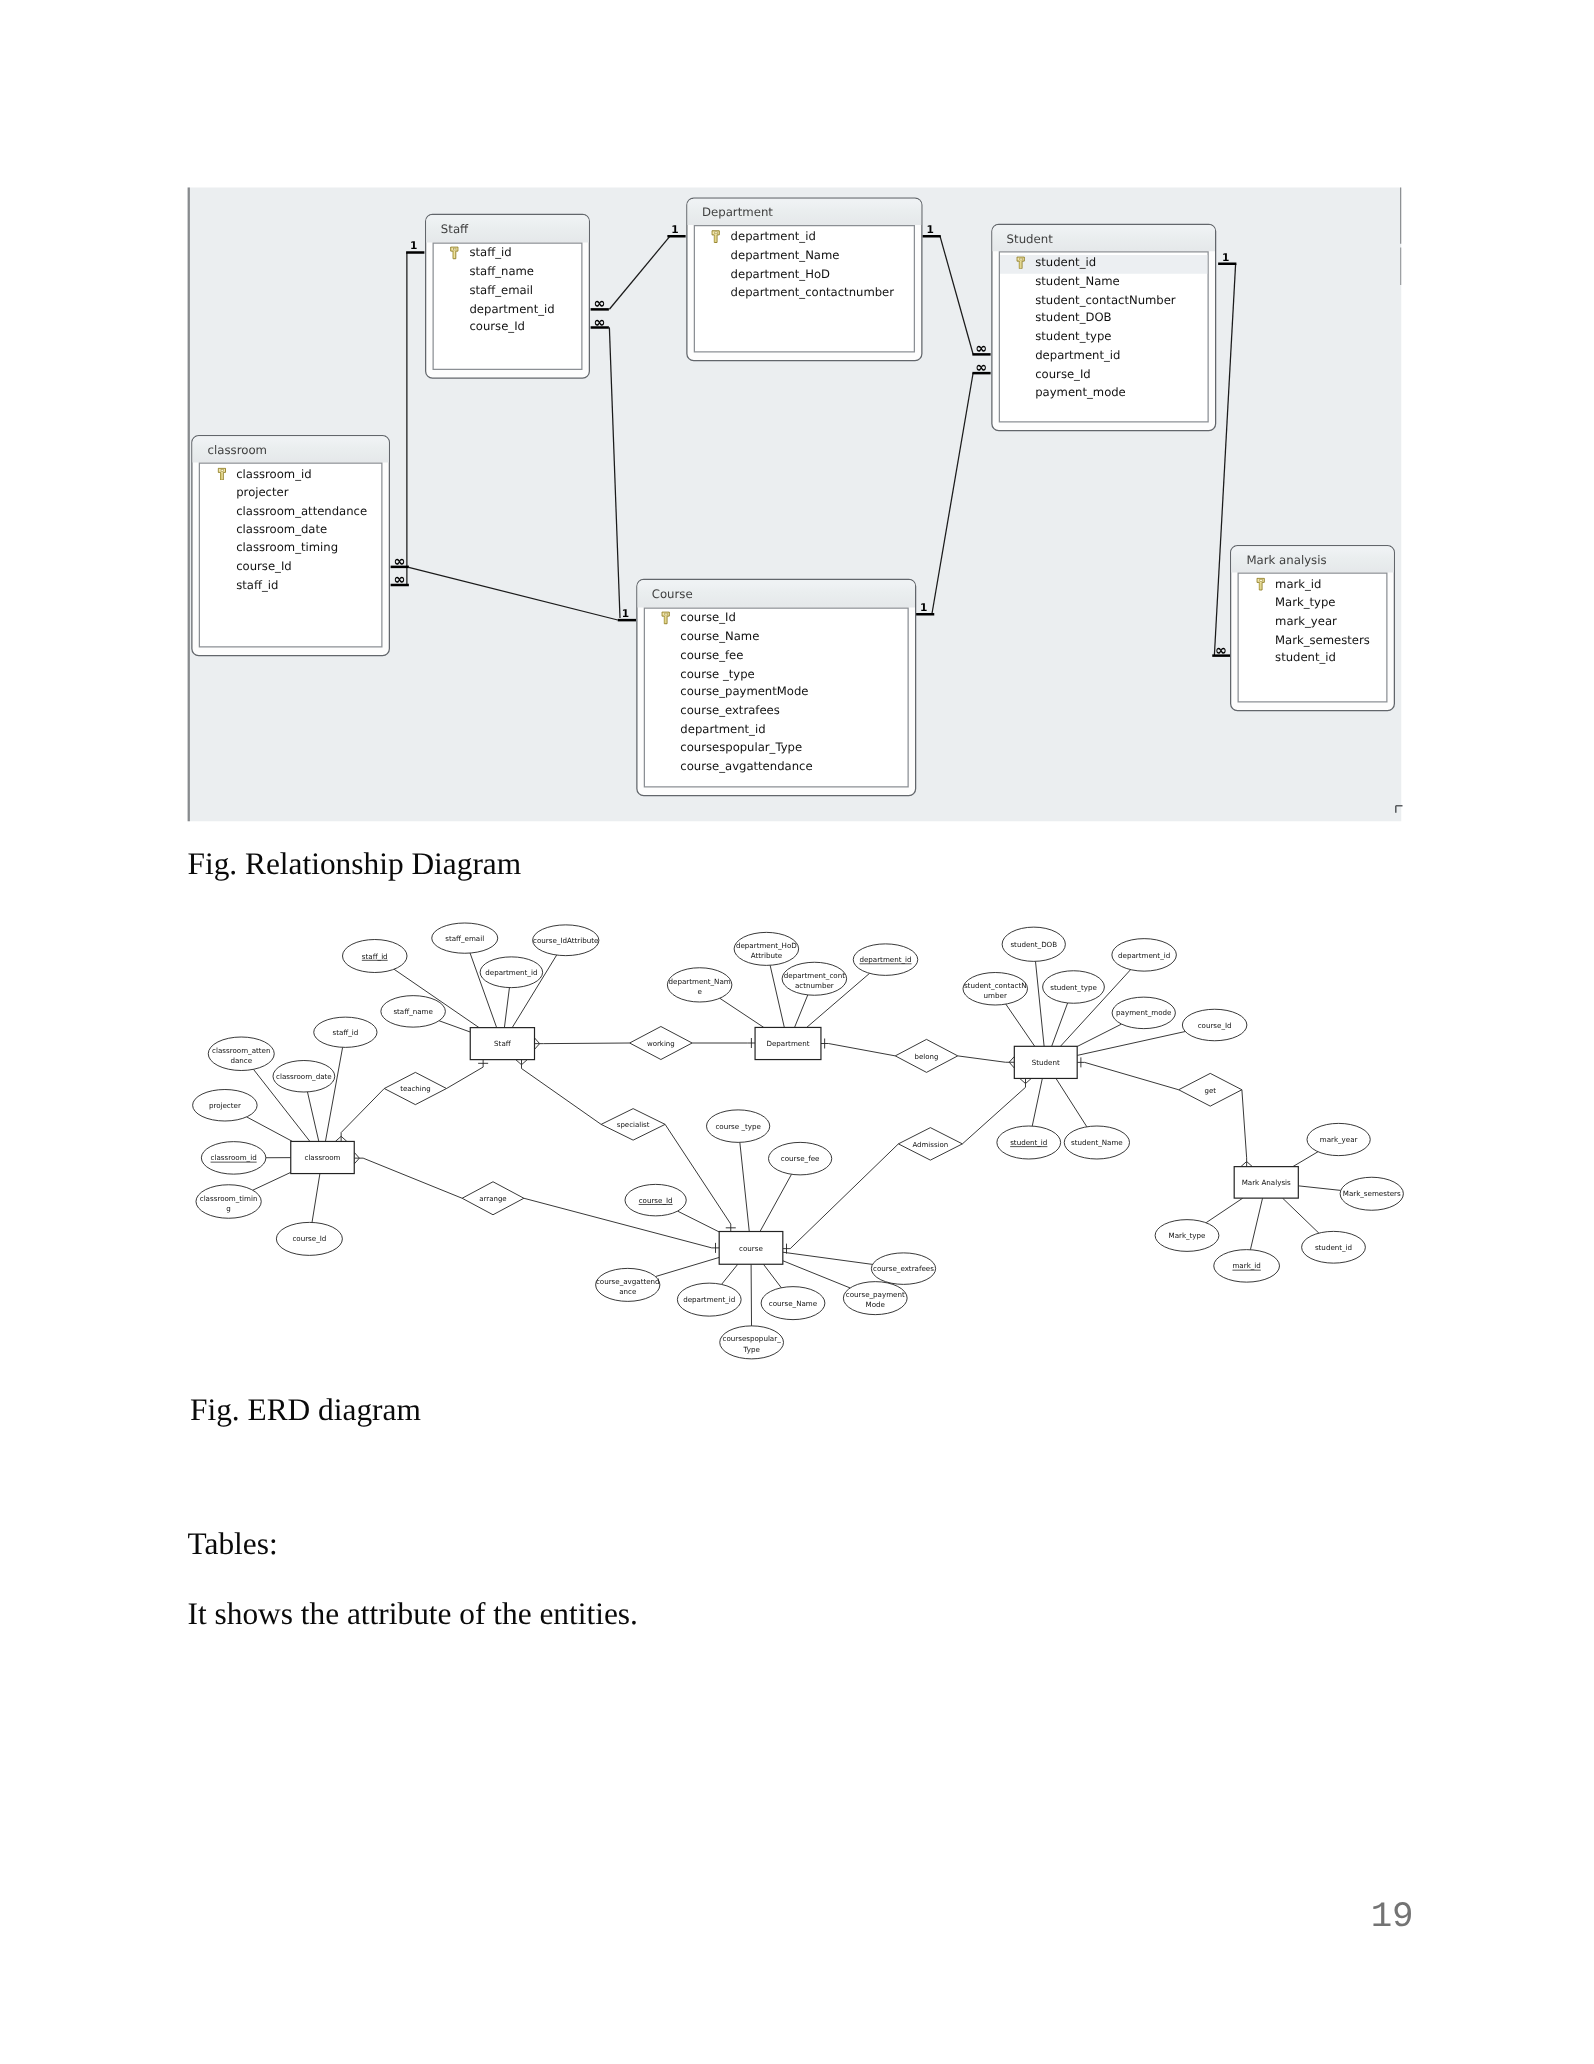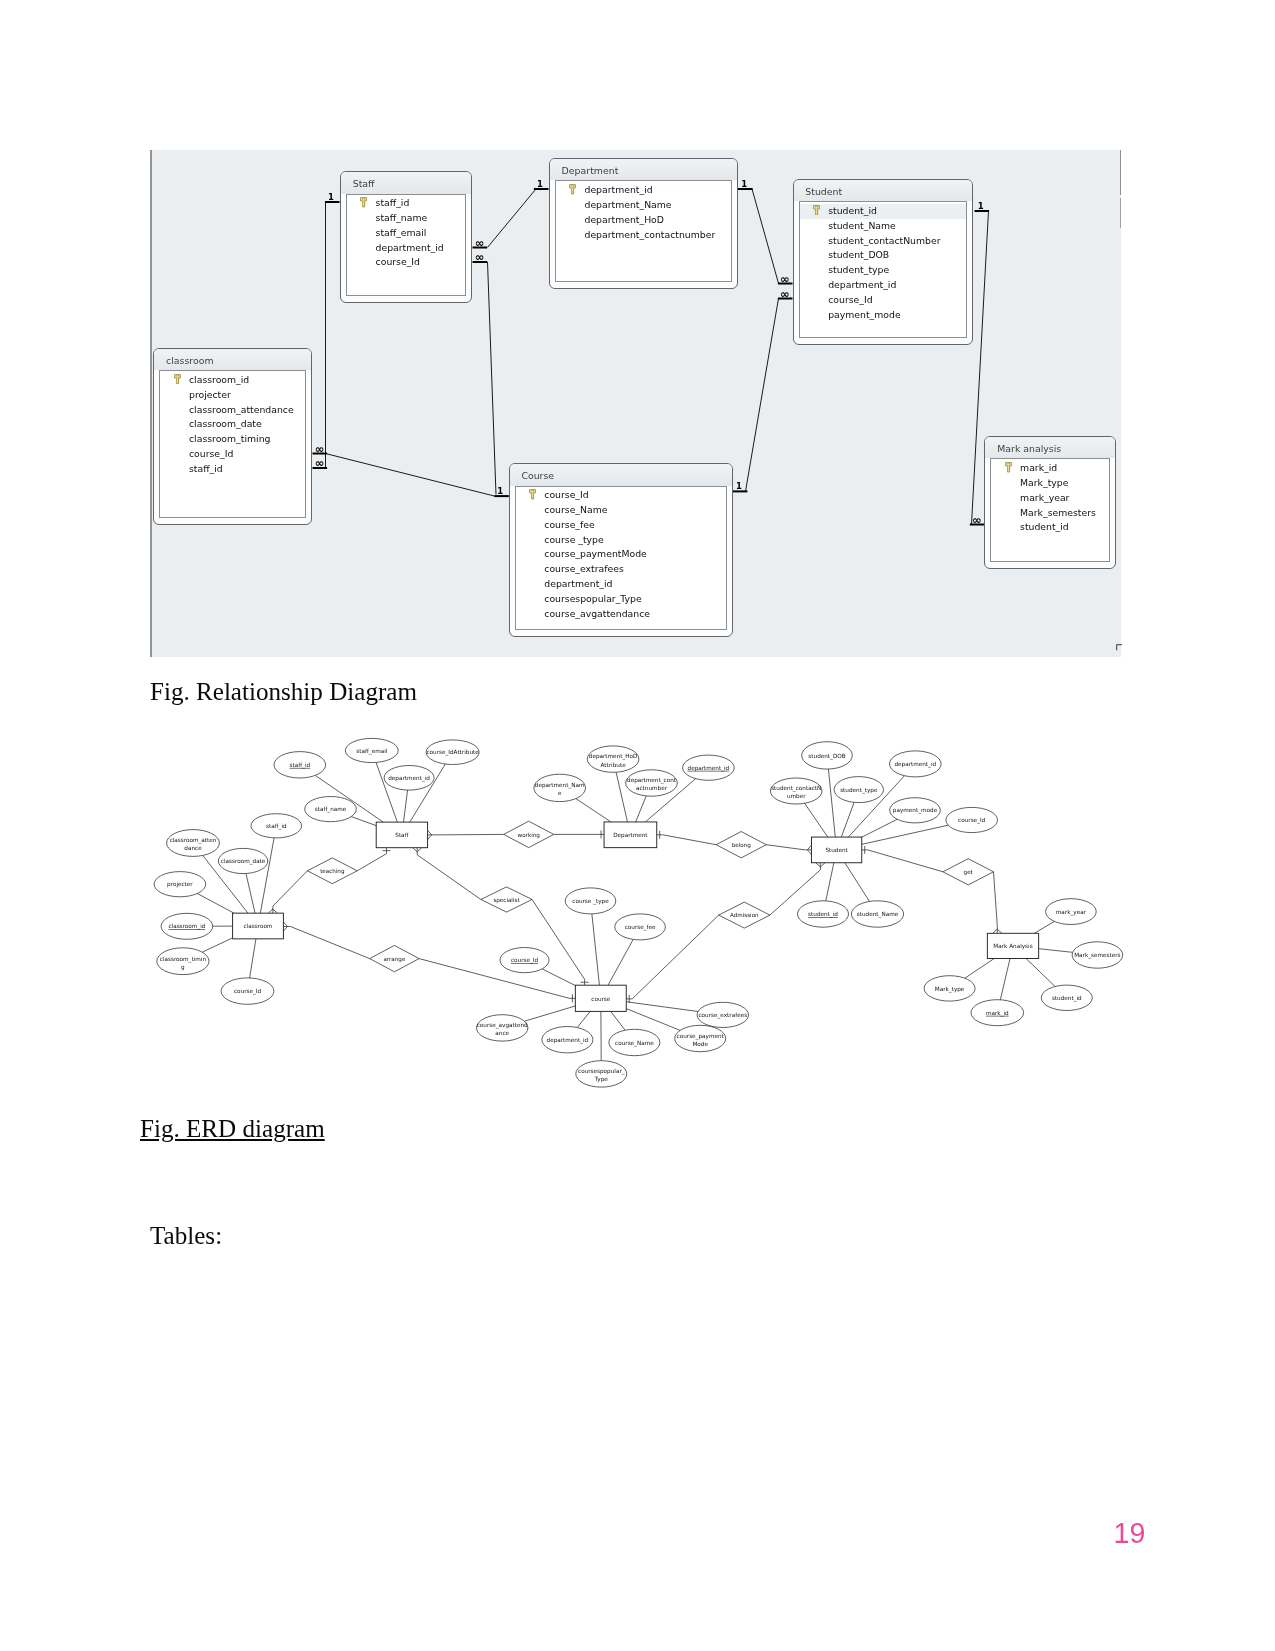--- a/index.html
+++ b/index.html
@@ -23,21 +23,21 @@
   .tbl li{font-family:"DejaVu Sans",sans-serif;font-size:9.3px;color:#101010;line-height:14.82px;
           padding-left:28.7px;position:relative;white-space:nowrap;}
   .tbl li.pk{background:#eceff2;}
   .keyicon{position:absolute;left:13.4px;top:0.9px;}
 
   
   #erd{position:absolute;left:150px;top:730px;width:1000px;height:375px;}
 
   
   .cap{position:absolute;font-family:"Liberation Serif",serif;font-size:25.1px;color:#0a0a0a;white-space:nowrap;}
-  .pageno{position:absolute;font-family:Liberation Sans, sans-serif;font-size:28.6px;color:#ec4899;margin-left:17px;}
+  .pageno{position:absolute;font-family:Liberation Mono, monospace;font-size:28.6px;color:#737373;}
 </style>
 </head>
 <body>
 
 <div class="page">
 
   <div id="rel-panel">
     <svg id="rel-svg" viewBox="0 0 971 507">
         <polyline points="175.5,51.900000000000006 175.5,317.9" fill="none" stroke="#1a1a1a" stroke-width="1"></polyline>
         <polyline points="386,38.900000000000006 337.5,97.4" fill="none" stroke="#1a1a1a" stroke-width="1"></polyline>
@@ -510,17 +510,18 @@
           <polygon points="942.9000000000001,871.8 968.2,858.6999999999999 993.5,871.8 968.2,884.9" fill="#fff" stroke="#222" stroke-width="0.72"></polygon>
           <text x="968.2" y="874" text-anchor="middle" font-family="&quot;DejaVu Sans&quot;, sans-serif" font-size="5.6" fill="#111">get</text>
         </g>
         <g>
           <polygon points="369.7,958.6 394.4,945.4 419.09999999999997,958.6 394.4,971.8000000000001" fill="#fff" stroke="#222" stroke-width="0.72"></polygon>
           <text x="394.4" y="960.8000000000001" text-anchor="middle" font-family="&quot;DejaVu Sans&quot;, sans-serif" font-size="5.6" fill="#111">arrange</text>
         </g>
       </g>
     </svg>
 
-  <div class="cap" style="left:140px;top:1115px;text-decoration:underline;">Fig. ERD diagram</div>
+  <div class="cap" style="left:152px;top:1115px;">Fig. ERD diagram</div>
   <div class="cap" style="left:150px;top:1222px;">Tables:</div>
+  <div class="cap" style="left:150px;top:1278px;">It shows the attribute of the entities.</div>
 
   <div class="pageno" style="left:1096.5px;top:1516.5px;">19</div>
 </div>
 
 </body></html>

